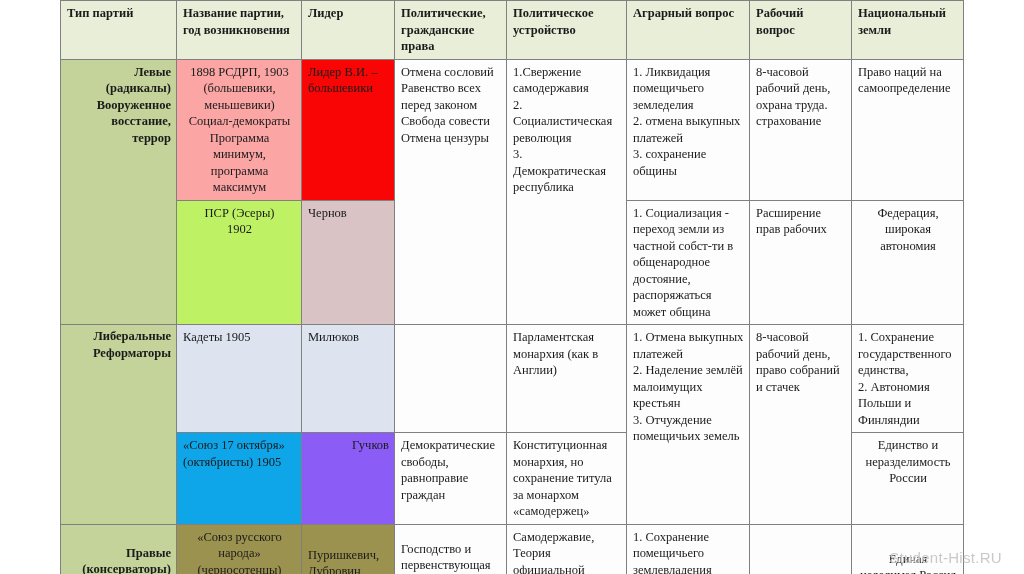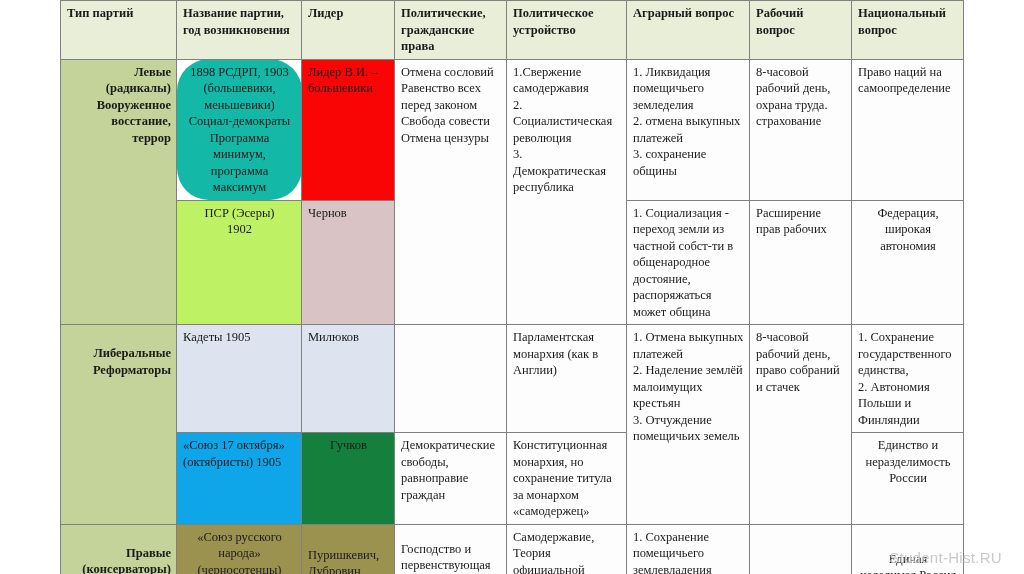--- a/index.html
+++ b/index.html
@@ -52,26 +52,25 @@
     background:#c3d39a;
     font-weight:bold;
     text-align:right;
     vertical-align:middle;
     font-size:13px;
     line-height:1.5;
     color:#121212;
   }
   
   td.red{
-    background:#14b8a6;
+    background:#fca5a5;
     color:#9c0303;
     text-align:center;
     vertical-align:top;
     line-height:1.38;
-    border-radius:32px;
   }
   td.redleader{
     background:#f90505;
     color:#a50404;
     text-align:left;
     vertical-align:top;
     line-height:1.38;
   }
   td.pink{
     background:#bef264;
@@ -94,22 +93,22 @@
     text-align:left;
     vertical-align:top;
   }
   td.blue{
     background:#0ea5e9;
     text-align:left;
     vertical-align:top;
     line-height:1.42;
   }
   td.blueleader{
-    background:#15803d;
-    text-align:center;
+    background:#8b5cf6;
+    text-align:right;
     vertical-align:top;
     margin-top:21px;
   }
   td.olive{
     background:#9c9250;
     text-align:center;
     vertical-align:top;
     line-height:1.45;
     color:#241f04;
   }
@@ -166,21 +165,21 @@
         <th class="txt">Лидер</th>
         <th class="txt">Политические,
 гражданские
 права</th>
         <th class="txt">Политическое
 устройство</th>
         <th class="txt">Аграрный вопрос</th>
         <th class="txt">Рабочий
 вопрос</th>
         <th class="txt">Национальный
-вопрос</th>
+земли</th>
       </tr>
     </thead>
 
     <tbody>
 
       <tr style="height:107px;">
         <td class="typecell txt" rowspan="2">Левые
 (радикалы)
 Вооруженное
 восстание,
@@ -245,21 +244,21 @@
 
         <td class="plain txt pad-top">Расширение
 прав рабочих</td>
 
         <td class="plain plain-mid center txt">Федерация,
 широкая
 автономия</td>
       </tr>
 
       <tr style="height:85px;">
-        <td class="typecell txt" rowspan="2" style="vertical-align:top;padding-top:20px;">Либеральные
+        <td class="typecell txt" rowspan="2" style="vertical-align:top;padding-top:3px;">Либеральные
 Реформаторы</td>
 
         <td class="lightblue txt pad-top">Кадеты 1905</td>
 
         <td class="lightblueleader txt pad-top">Милюков</td>
 
         <td class="plain txt"></td>
 
         <td class="plain txt pad-top">Парламентская
 монархия (как в

